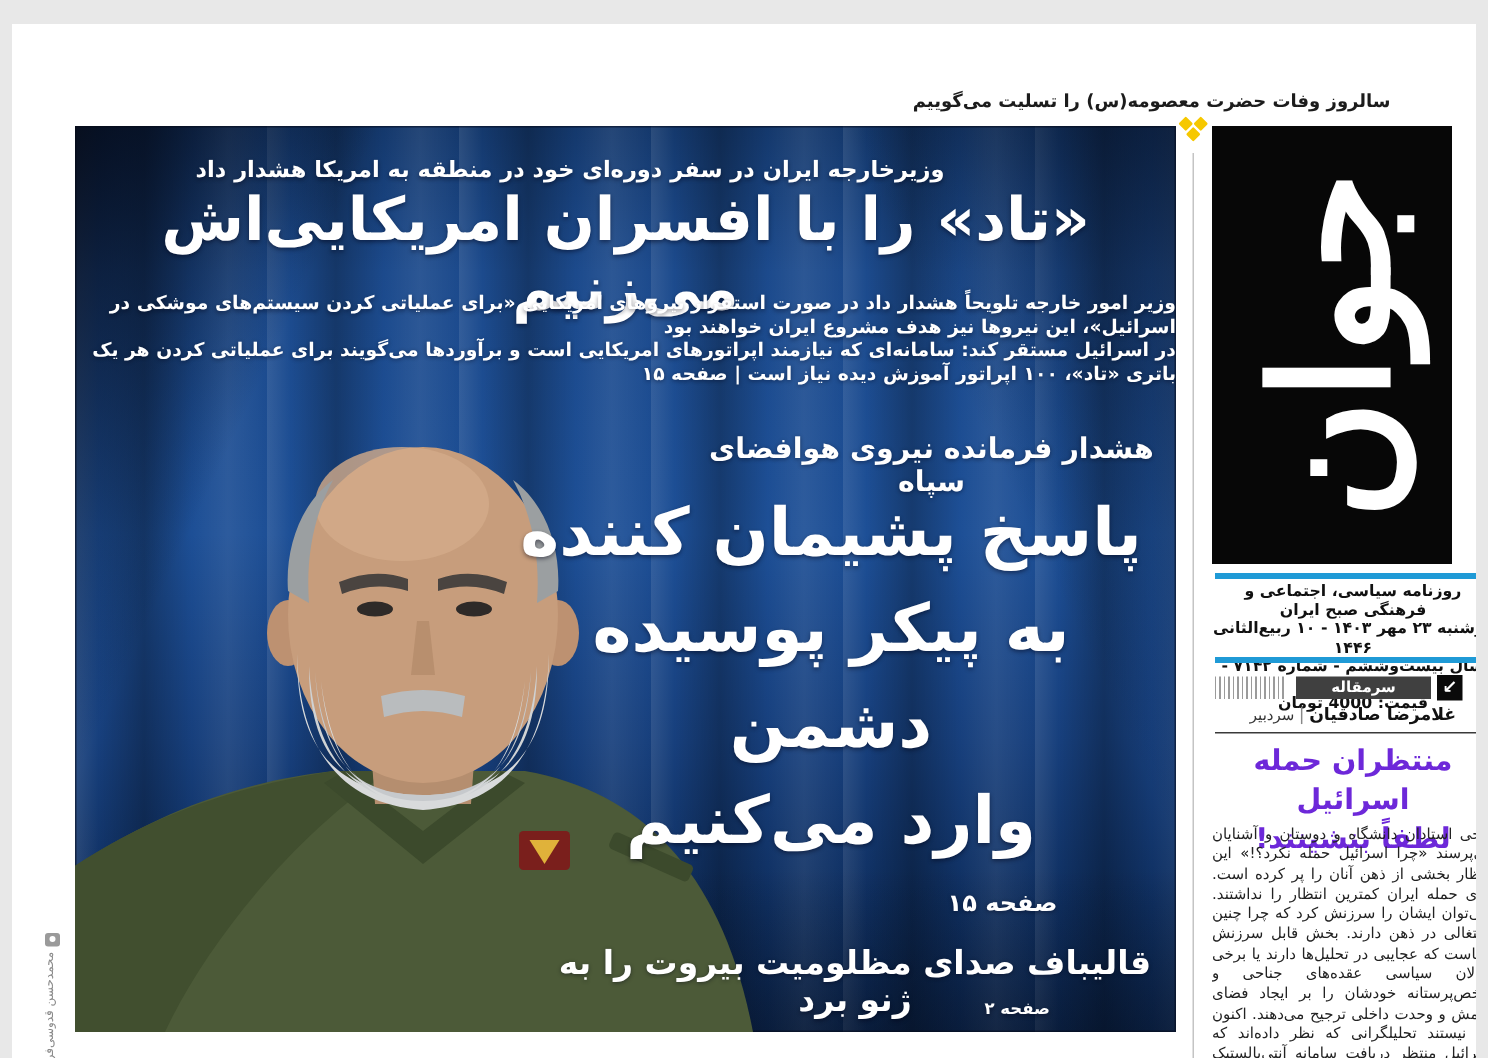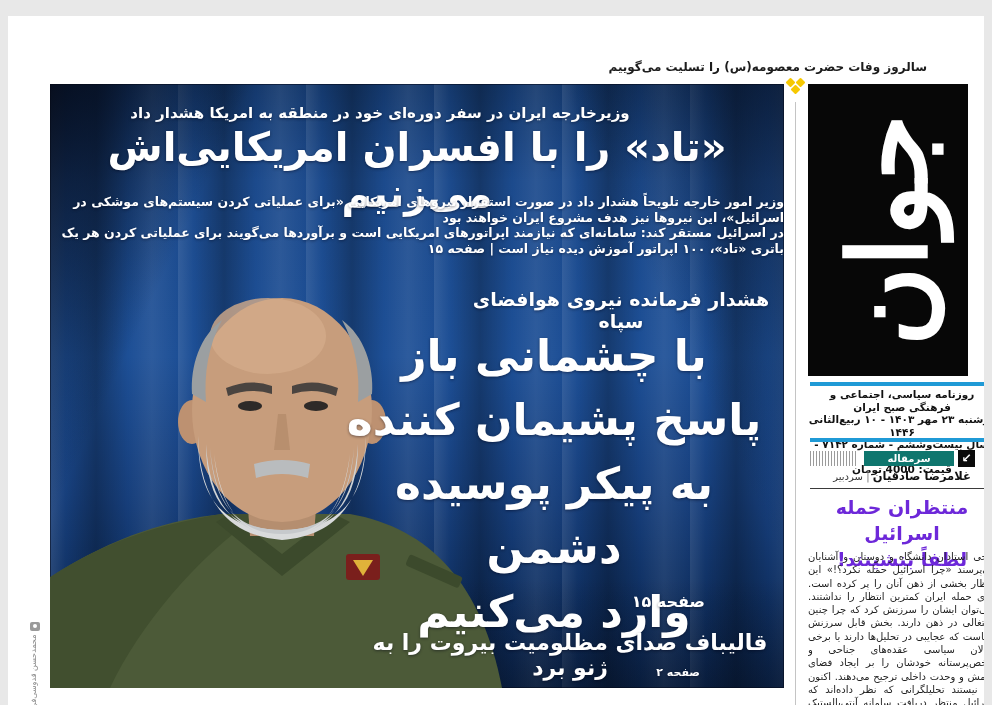--- a/index.html
+++ b/index.html
@@ -80,21 +80,21 @@
     font-family:"DejaVu Serif", serif; font-weight:bold; font-size:108px; line-height:1; letter-spacing:-4px;
   }
   .rule{position:absolute; left:802px; width:186px; height:4px; background:#1f9ad6;}
   .rule.r1{top:366px;} .rule.r2{top:422px;}
   .info{position:absolute; left:800px; top:372px; width:188px; text-align:center;
         font-size:10.5px; line-height:12.5px; font-weight:bold; color:#111;}
   
   .ed-row{position:absolute; left:802px; top:434px; width:186px; height:17px;}
   .barcode{position:absolute; left:0; top:1px; width:48px; height:15px;
     background:repeating-linear-gradient(90deg,#9b9b9b 0 1px, transparent 1px 3px);}
-  .ed-badge{position:absolute; left:54px; top:1px; width:90px; height:15px; background:#0f766e;
+  .ed-badge{position:absolute; left:54px; top:1px; width:90px; height:15px; background:#404040;
     color:#fff; font-size:10px; font-weight:bold; text-align:center; line-height:15px;}
   .corner-arrow{position:absolute; left:148px; top:0; width:17px; height:17px; background:#0a0a0a;
     color:#fff; font-size:12px; line-height:17px; text-align:center; font-weight:bold;}
   .ed-author{position:absolute; left:800px; top:453px; width:188px; text-align:center; font-size:11.5px; color:#111;}
   .ed-author b{font-weight:bold;}
   .ed-author .sep{color:#888; padding:0 3px; font-weight:normal;}
   .ed-author .role{font-size:10px; font-weight:normal; color:#333;}
   .ed-hairline{position:absolute; left:802px; top:472px; width:186px; height:1px; background:#3a3a3a;}
   .ed-head{position:absolute; left:800px; top:478px; width:188px; text-align:center;
     font-size:19px; line-height:26px; font-weight:bold; color:#6d28d9; letter-spacing:-0.5px;}
@@ -158,21 +158,20 @@
     </svg>
 
     <div class="ovl kicker1">وزیرخارجه ایران در سفر دوره‌ای خود در منطقه به امریکا هشدار داد</div>
     <div class="ovl headline1">«تاد» را با افسران امریکایی‌اش می‌زنیم</div>
     <div class="ovl deck">
       <div>وزیر امور خارجه تلویحاً هشدار داد در صورت استقرار نیروهای امریکایی «برای عملیاتی کردن سیستم‌های موشکی در اسرائیل»، این نیروها نیز هدف مشروع ایران خواهند بود</div>
       <div>در اسرائیل مستقر کند: سامانه‌ای که نیازمند اپراتورهای امریکایی است و برآوردها می‌گویند برای عملیاتی کردن هر یک باتری «تاد»، ۱۰۰ اپراتور آموزش دیده نیاز است | صفحه ۱۵</div>
     </div>
     <div class="ovl kicker2">هشدار فرمانده نیروی هوافضای سپاه</div>
     <div class="ovl headline2">
-      <div>با چشمانی باز</div>
       <div>پاسخ پشیمان کننده</div>
       <div>به پیکر پوسیده دشمن</div>
       <div>وارد می‌کنیم</div>
     </div>
     <div class="ovl pageref1">صفحه ۱۵</div>
     <div class="ovl headline3">قالیباف صدای مظلومیت بیروت را به ژنو برد</div>
     <div class="ovl pageref2">صفحه ۲</div>
   </div>
 
   <div class="credit-icon"></div>

